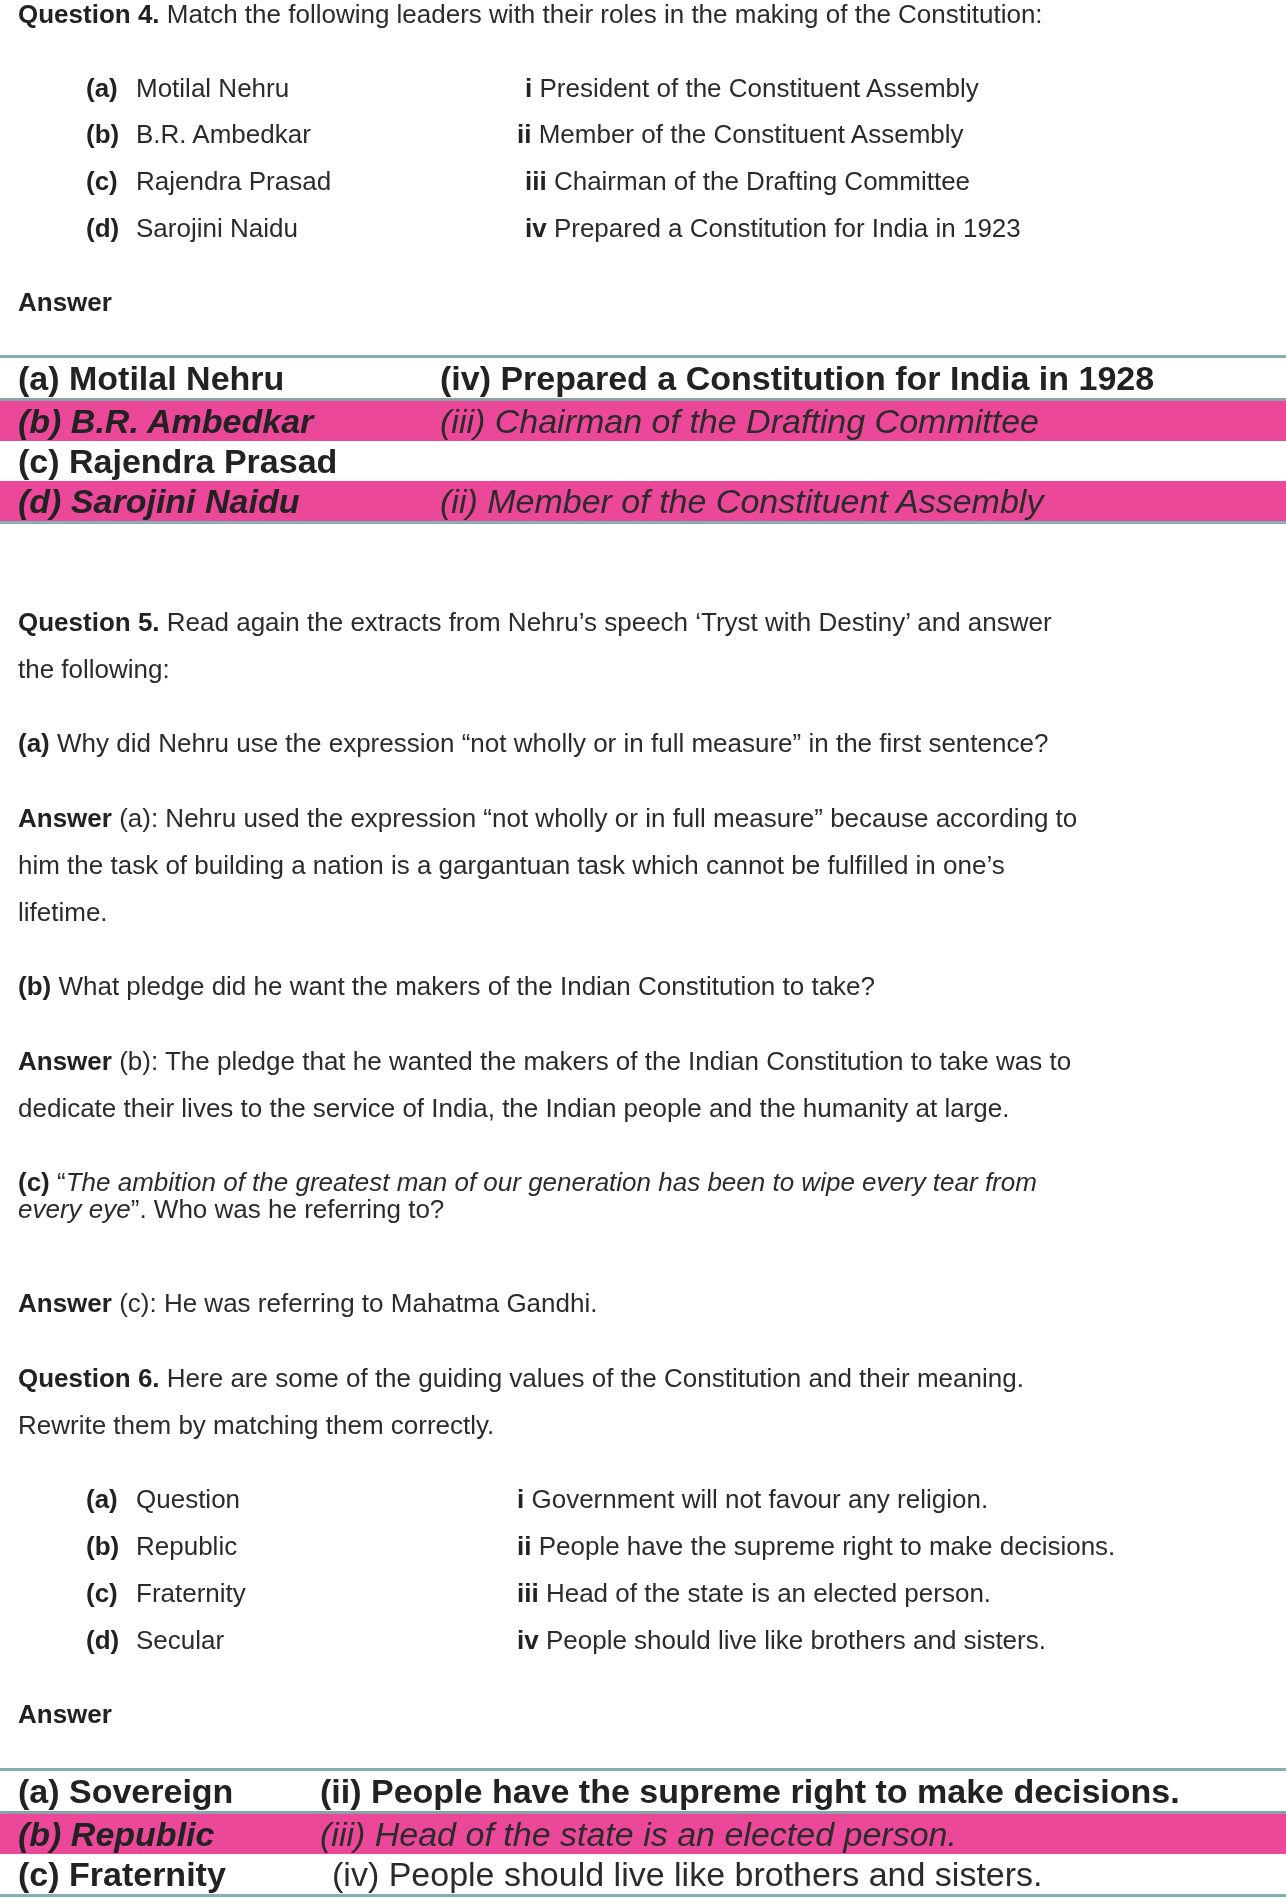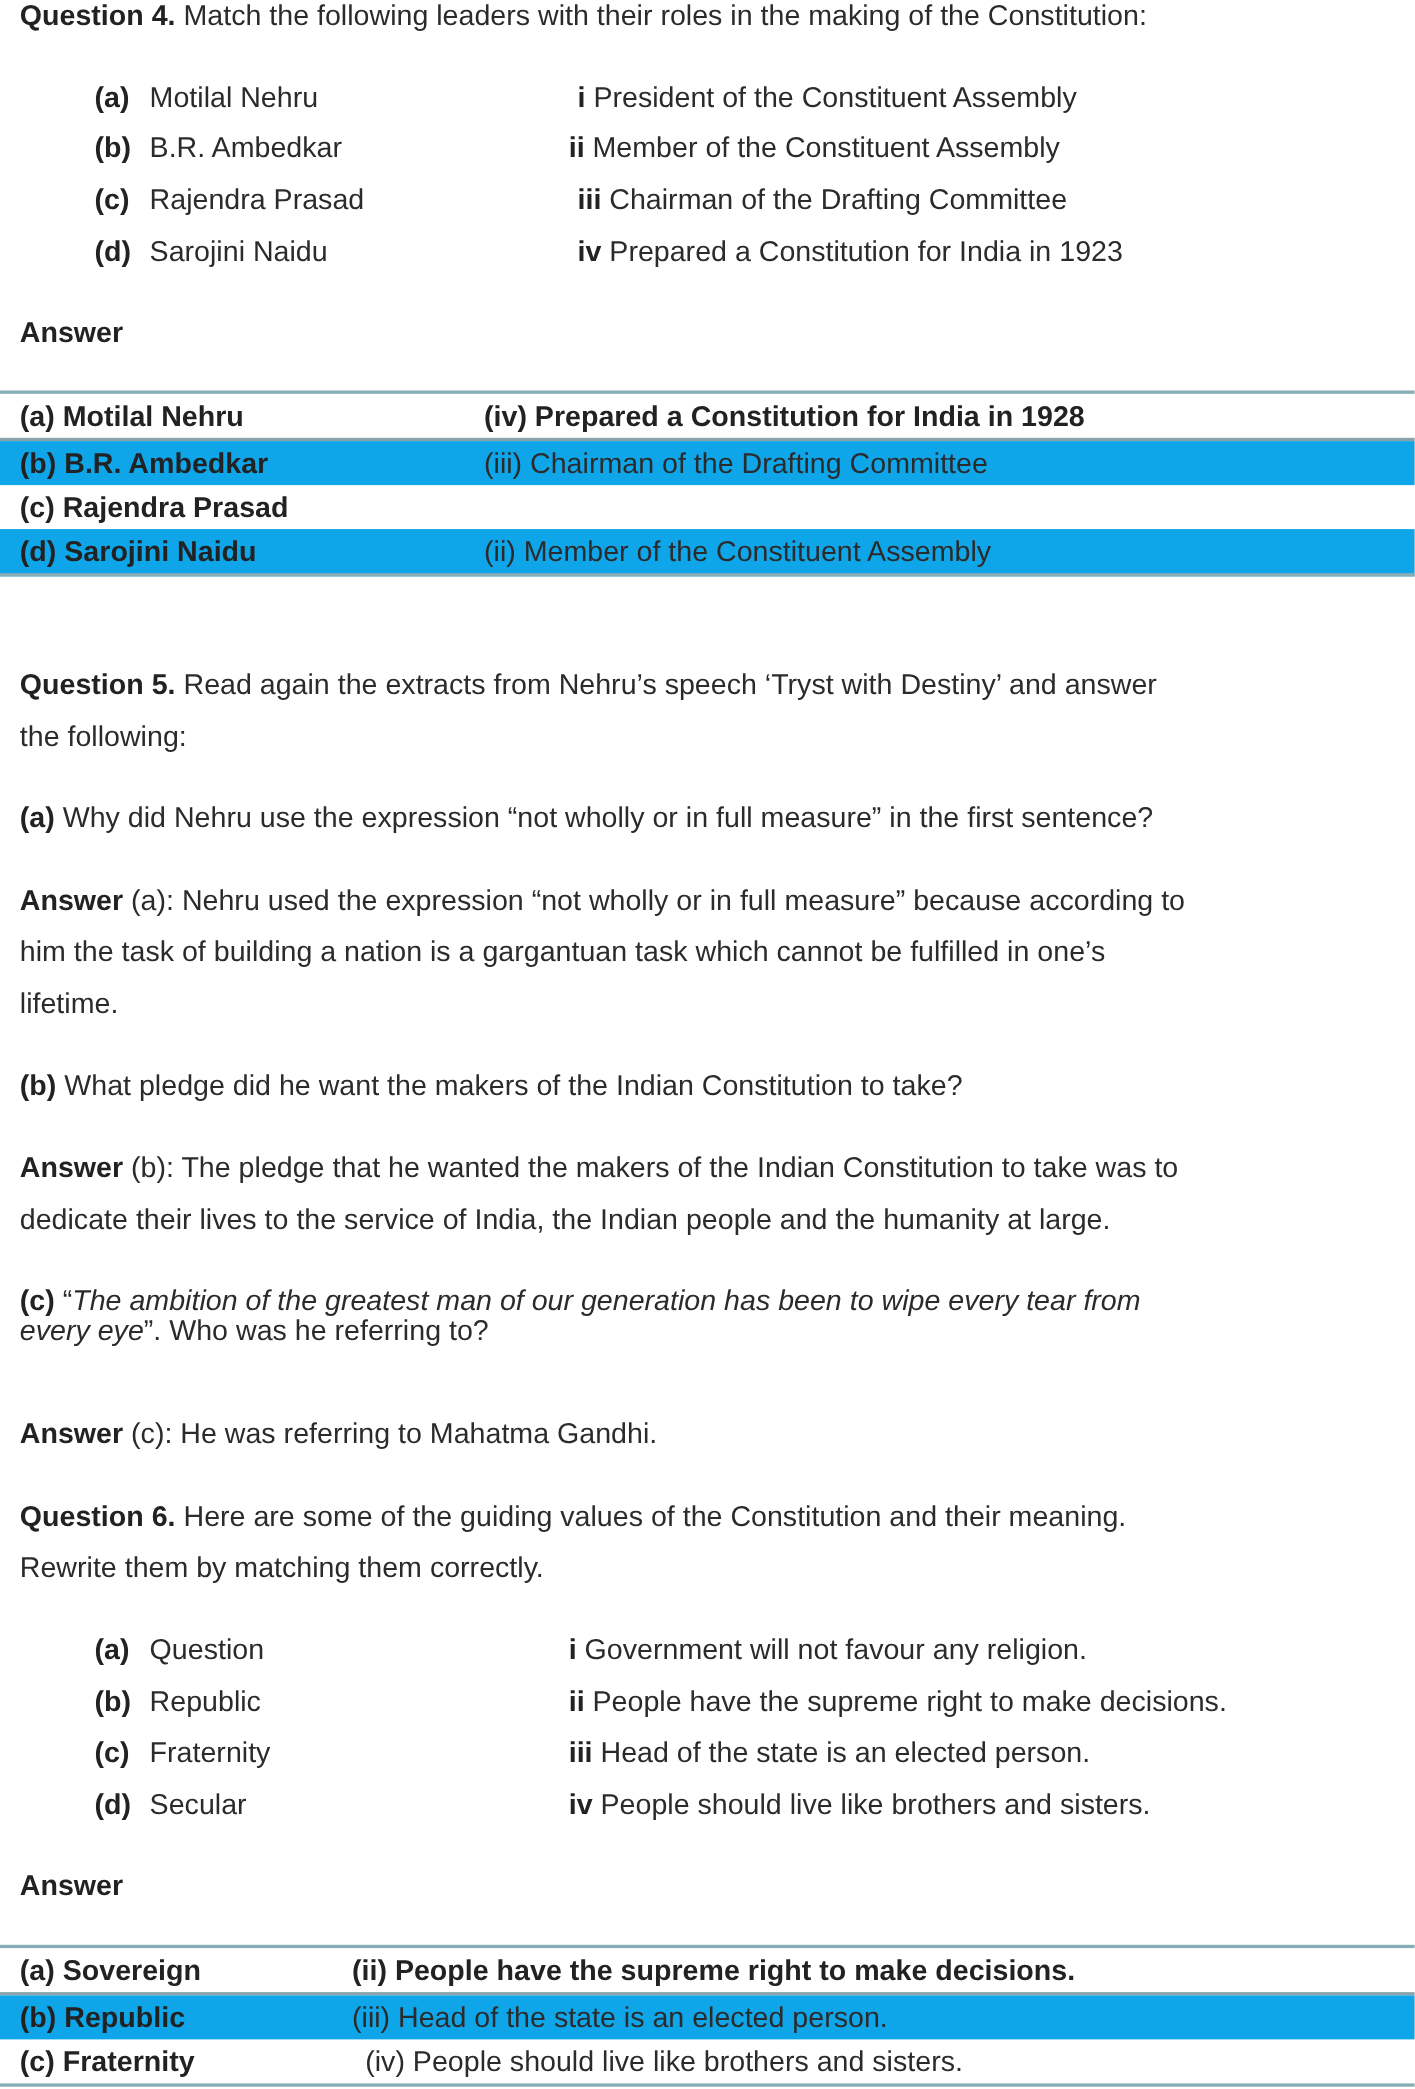--- a/index.html
+++ b/index.html
@@ -8,22 +8,22 @@
       font-family: "Liberation Sans", "DejaVu Sans", sans-serif;
       color: #2b2b2b; font-size: 26px;
     }
     .line { position: absolute; left: 18px; white-space: nowrap; line-height: 34px; height: 34px; }
     b, .b { font-weight: bold; color: #222; }
     .it { font-style: italic; }
     .li-label { position: absolute; left: 68px; }
     .li-text { position: absolute; left: 118px; }
     .li-right { position: absolute; white-space: nowrap; }
     .tbl { position: absolute; left: 0; width: 1286px; border-top: 3px solid #86aeb6; }
-    .tbl .row { position: relative; height: 40px; line-height: 40px; font-size: 26px; white-space: nowrap; }
-    .tbl .row.shade { background: #0ea5e9; }
+    .tbl .row { position: relative; height: 40px; line-height: 40px; font-size: 34px; white-space: nowrap; }
+    .tbl .row.shade { background: #ec4899; font-style: italic; }
     .tbl .row.hdr { border-bottom: 3px solid #8aa3ab; }
     .tbl .row.last { border-bottom: 3px solid #86aeb6; text-align: right; }
     .tbl .c1 { position: absolute; left: 18px; font-weight: bold; color: #222; }
     .tbl .c2 { position: absolute; }
     .tbl .c2.bold { font-weight: bold; color: #222; }
   </style>
 </head>
 <body>
 
 <div class="line" style="top:-3px;">

